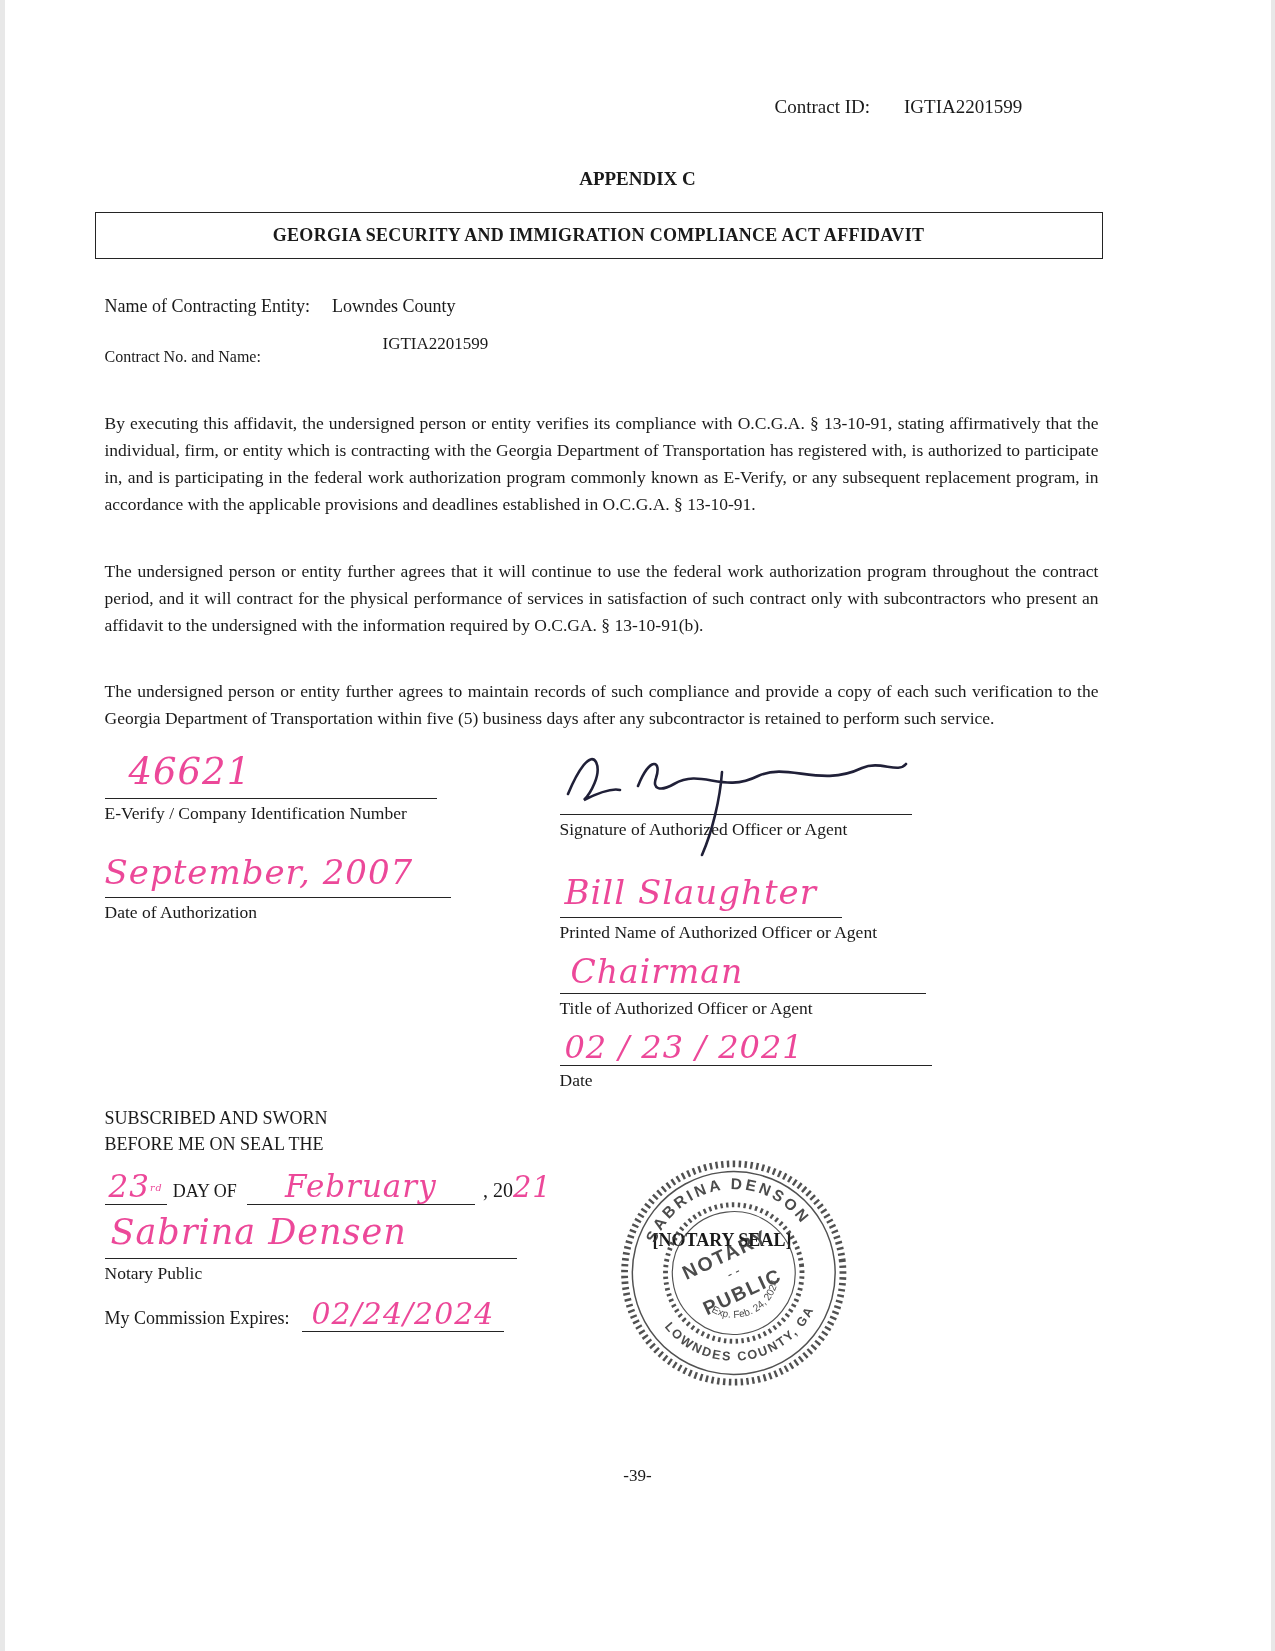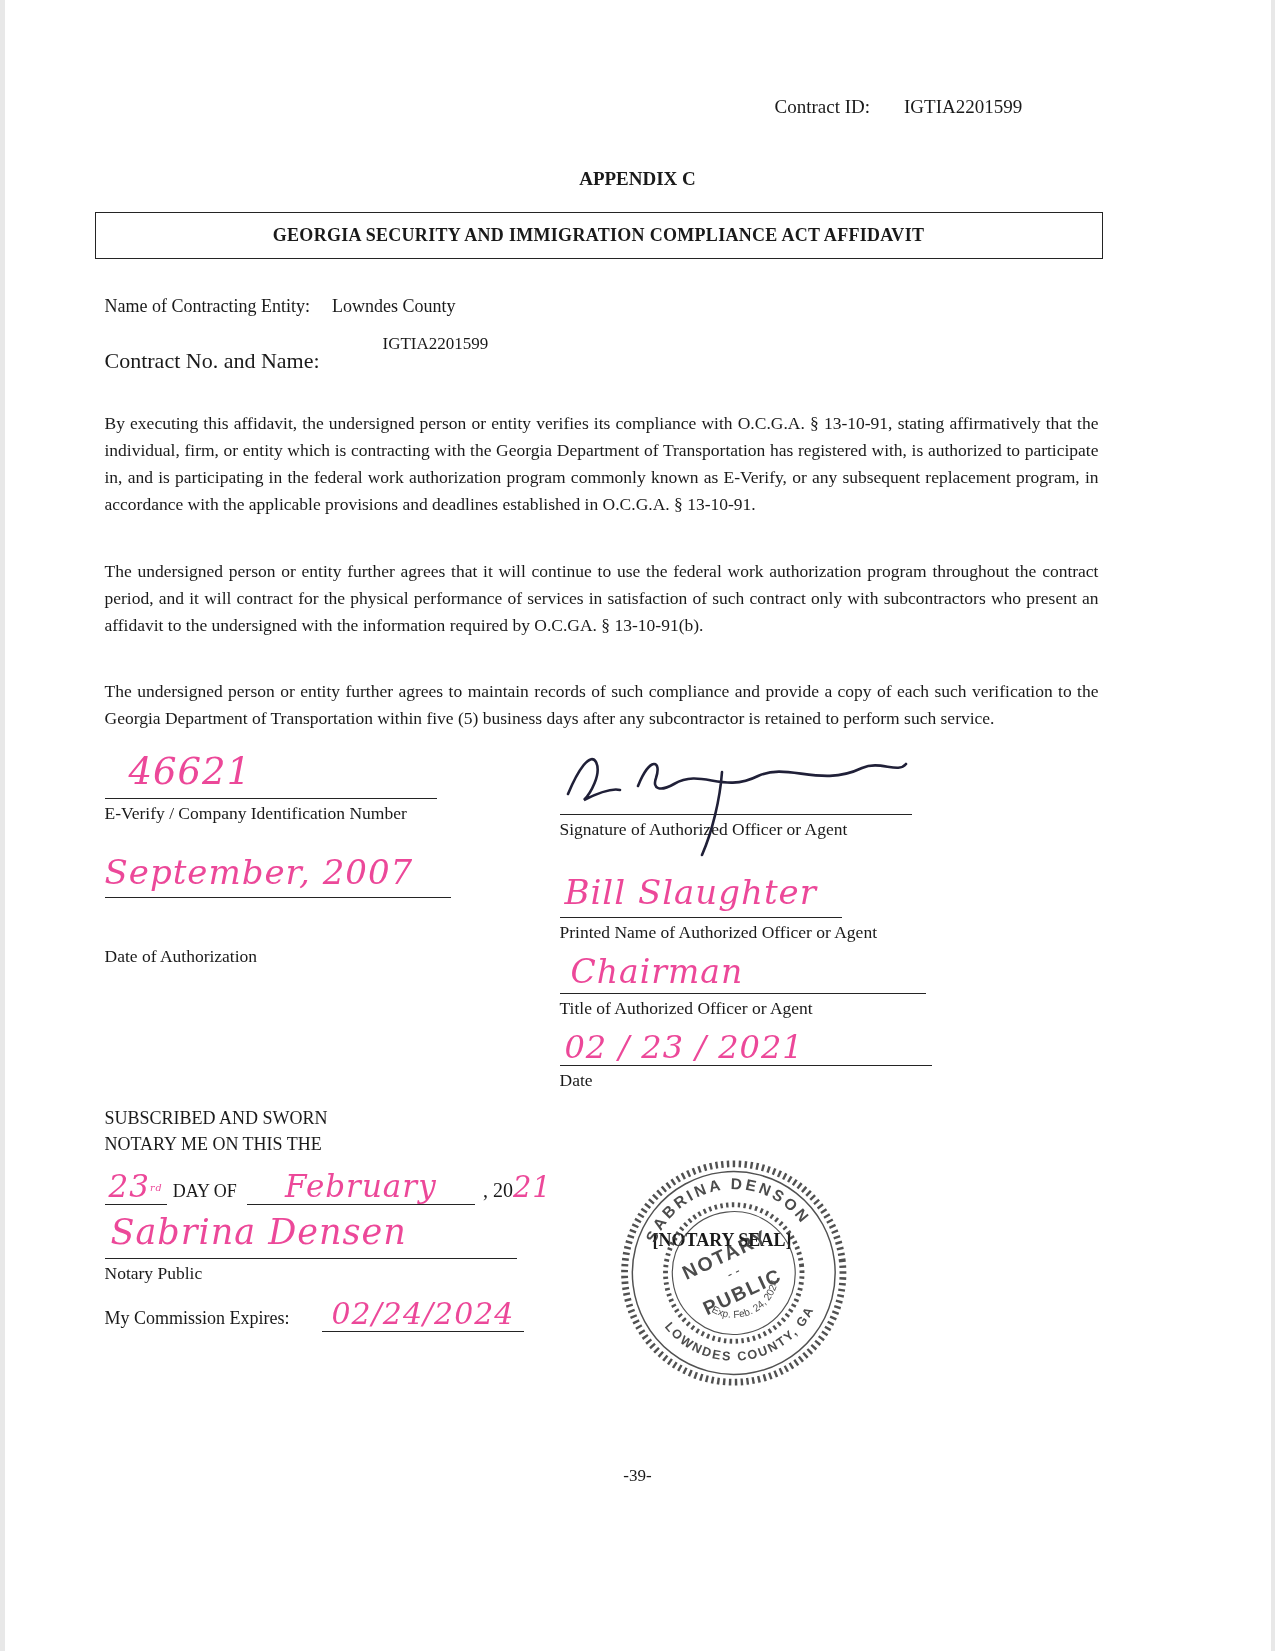--- a/index.html
+++ b/index.html
@@ -58,21 +58,21 @@
 
   <div class="abs title-box">
     <span>GEORGIA SECURITY AND IMMIGRATION COMPLIANCE ACT AFFIDAVIT</span>
   </div>
 
   <div class="abs" style="left:100px; top:296px; font-size:18px; display:flex; gap:22px;">
     <span>Name of Contracting Entity:</span>
     <span>Lowndes County</span>
   </div>
 
-  <div class="abs" style="left:100px; top:348px; font-size:22px;">Contract No. and Name:</div>
+  <div class="abs" style="left:100px; top:348px; font-size:16px;">Contract No. and Name:</div>
   <div class="abs" style="left:378px; top:334px; font-size:17px;">IGTIA2201599</div>
 
   <div class="abs para" style="top:410px;">By executing this affidavit, the undersigned person or entity verifies its compliance with O.C.G.A. § 13-10-91, stating affirmatively that the individual, firm, or entity which is contracting with the Georgia Department of Transportation has registered with, is authorized to participate in, and is participating in the federal work authorization program commonly known as E-Verify, or any subsequent replacement program, in accordance with the applicable provisions and deadlines established in O.C.G.A. § 13-10-91.</div>
   <div class="abs para" style="top:558px;">The undersigned person or entity further agrees that it will continue to use the federal work authorization program throughout the contract period, and it will contract for the physical performance of services in satisfaction of such contract only with subcontractors who present an affidavit to the undersigned with the information required by O.C.GA. § 13-10-91(b).</div>
   <div class="abs para" style="top:678px;">The undersigned person or entity further agrees to maintain records of such compliance and provide a copy of each such verification to the Georgia Department of Transportation within five (5) business days after any subcontractor is retained to perform such service.</div>
 
   <div class="abs hw" style="left:124px; top:750px; font-size:37px;">46621</div>
   <div class="abs line" style="left:100px; top:798px; width:332px;"></div>
   <div class="abs lbl" style="left:100px; top:803px;">E-Verify / Company Identification Number</div>
 
@@ -82,52 +82,52 @@
                M78 44 C 90 14, 102 18, 96 36 C 92 47, 100 50, 114 42 C 142 26, 162 52, 198 34
                C 228 20, 260 46, 302 26 C 320 18, 338 32, 346 22
                M162 30 C 160 58, 152 90, 142 113" fill="none" stroke="#202038" stroke-width="2.6" stroke-linecap="round"></path>
     </svg>
   </div>
   <div class="abs line" style="left:555px; top:814px; width:352px;"></div>
   <div class="abs lbl" style="left:555px; top:819px;">Signature of Authorized Officer or Agent</div>
 
   <div class="abs hw" style="left:100px; top:852px; font-size:34px;">September, 2007</div>
   <div class="abs line" style="left:100px; top:897px; width:346px;"></div>
-  <div class="abs lbl" style="left:100px; top:902px;margin-top:44px;">Date of Authorization</div>
+  <div class="abs lbl" style="left:100px; top:902px;">Date of Authorization</div>
 
   <div class="abs hw" style="left:560px; top:872px; font-size:34px;">Bill Slaughter</div>
   <div class="abs line" style="left:555px; top:917px; width:282px;"></div>
   <div class="abs lbl" style="left:555px; top:922px;">Printed Name of Authorized Officer or Agent</div>
 
   <div class="abs hw" style="left:566px; top:952px; font-size:33px;">Chairman</div>
   <div class="abs line" style="left:555px; top:993px; width:366px;"></div>
   <div class="abs lbl" style="left:555px; top:998px;">Title of Authorized Officer or Agent</div>
 
   <div class="abs hw" style="left:560px; top:1028px; font-size:32px;">02 / 23 / 2021</div>
   <div class="abs line" style="left:555px; top:1065px; width:372px;"></div>
   <div class="abs lbl" style="left:555px; top:1070px;">Date</div>
 
   <div class="abs" style="left:100px; top:1108px; font-size:18px;">SUBSCRIBED AND SWORN</div>
-  <div class="abs" style="left:100px; top:1134px; font-size:18px;">NOTARY ME ON THIS THE</div>
+  <div class="abs" style="left:100px; top:1134px; font-size:18px;">BEFORE ME ON SEAL THE</div>
 
   <div class="abs" style="left:100px; top:1168px; display:flex; align-items:baseline;">
     <span class="ulwrap" style="padding:0 4px;">
       <span class="hw" style="font-size:31px;">23</span><sup class="hw hw-sup">rd</sup>
     </span>
     <span style="font-size:18px; margin-left:6px;">DAY OF</span>
     <span class="ulwrap hw" style="font-size:31px; width:228px; text-align:center; margin-left:10px;">February</span>
     <span style="font-size:20px; margin-left:8px;">, 20</span>
     <span class="hw" style="font-size:29px;">21</span>
   </div>
 
   <div class="abs hw" style="left:106px; top:1212px; font-size:35px;">Sabrina Densen</div>
   <div class="abs line" style="left:100px; top:1258px; width:412px;"></div>
   <div class="abs lbl" style="left:100px; top:1263px;">Notary Public</div>
 
-  <div class="abs" style="left:100px; top:1296px; display:flex; align-items:baseline;gap:20px;">
+  <div class="abs" style="left:100px; top:1296px; display:flex; align-items:baseline;">
     <span style="font-size:18px;">My Commission Expires:</span>
     <span class="ulwrap hw" style="font-size:30px; margin-left:12px; padding:0 10px;">02/24/2024</span>
   </div>
 
   <div class="abs bold" style="left:648px; top:1230px; font-size:18px; z-index:1;">[NOTARY SEAL]</div>
 
   <div class="abs seal-wrap" style="left:612px; top:1156px; z-index:2; opacity:.88;">
     <svg width="234" height="234" viewBox="0 0 240 240">
       <defs>
         <path id="arcTop" d="M 120 120 m -86 0 a 86 86 0 1 1 172 0"></path>

